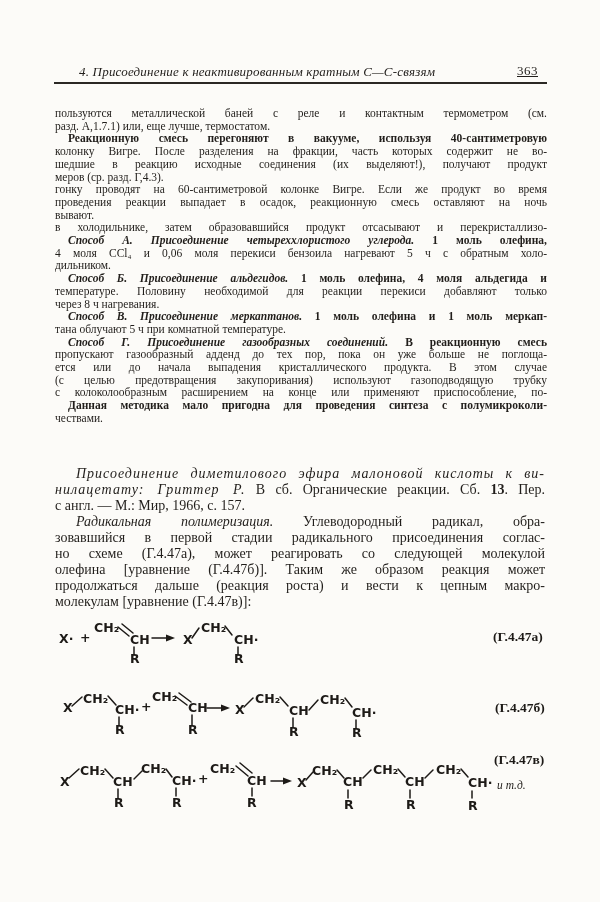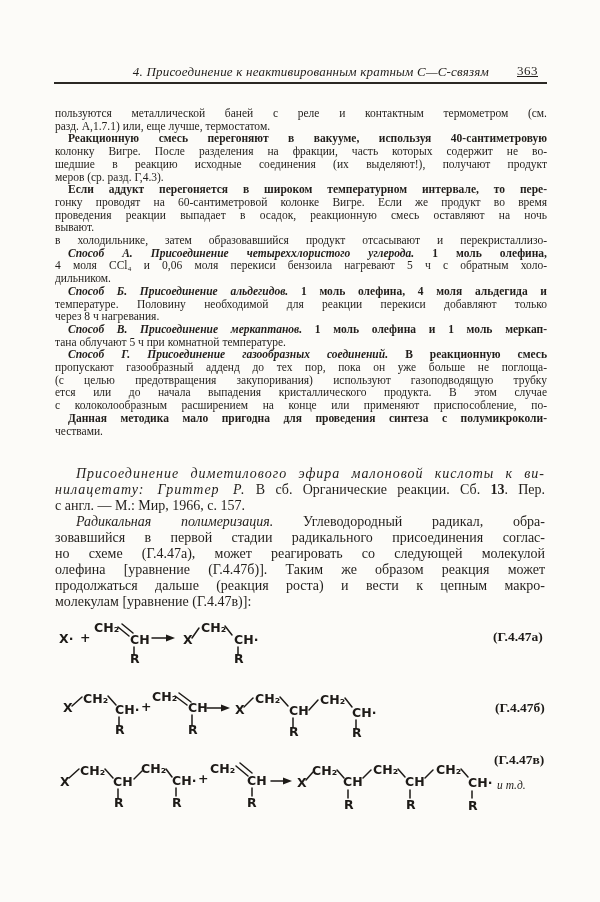--- a/index.html
+++ b/index.html
@@ -6,21 +6,21 @@
   *{box-sizing:border-box;}
   html,body{margin:0;padding:0;}
   body{background:#d9d6d1;}
   .page{
     position:relative;width:600px;height:902px;margin:0 auto;
     background:#fcfbf8;color:#211e1b;
     font-family:"Liberation Serif",serif;overflow:hidden;
   }
   .hdr{position:absolute;top:64px;left:55px;width:492px;height:17px;font-size:13px;}
   .hdr .title{
-    position:absolute;left:24px;right:58px;text-align:right;
+    position:absolute;left:24px;right:58px;text-align:left;
     font-style:italic;letter-spacing:.2px;white-space:nowrap;overflow:hidden;
   }
   .hdr .pageno{position:absolute;right:9px;top:-1px;font-size:13px;letter-spacing:.5px;text-decoration:underline;}
   .rule{position:absolute;top:82px;left:54px;width:493px;height:2px;background:#2b2824;}
   .petit{position:absolute;top:97px;left:55px;width:492px;font-size:11.5px;line-height:12.7px;margin-top:10px;}
   .main{position:absolute;top:466px;left:55px;width:490px;font-size:14px;line-height:16px;}
   .ln{text-align:justify;text-align-last:justify;}
   .ln.last{text-align-last:left;}
   .petit .ln.ind{text-indent:13px;font-weight:bold;}
   .main .ln.ind{text-indent:21px;}
@@ -48,37 +48,36 @@
   </div>
   <div class="rule"></div>
 
   <div class="petit">
     <div class="ln"><span>пользуются металлической баней с реле и контактным термометром (см.</span></div>
     <div class="ln last"><span>разд. А,1.7.1) или, еще лучше, термостатом.</span></div>
     <div class="ln ind"><span>Реакционную смесь перегоняют в вакууме, используя 40-сантиметровую</span></div>
     <div class="ln"><span>колонку Вигре. После разделения на фракции, часть которых содержит не во-</span></div>
     <div class="ln"><span>шедшие в реакцию исходные соединения (их выделяют!), получают продукт</span></div>
     <div class="ln last"><span>меров (ср. разд. Г,4.3).</span></div>
-    <div class="ln ind"><span>Если аддукт перегоняется в широком температурном интервале, то пере-</span></div>
     <div class="ln"><span>гонку проводят на 60-сантиметровой колонке Вигре. Если же продукт во время</span></div>
     <div class="ln"><span>проведения реакции выпадает в осадок, реакционную смесь оставляют на ночь</span></div>
     <div class="ln last"><span>вывают.</span></div>
     <div class="ln"><span>в холодильнике, затем образовавшийся продукт отсасывают и перекристаллизо-</span></div>
     <div class="ln ind"><span class="it">Способ А. Присоединение четыреххлористого углерода.</span><span> 1 моль олефина,</span></div>
     <div class="ln"><span>4 моля CCl₄ и 0,06 моля перекиси бензоила нагревают 5 ч с обратным холо-</span></div>
     <div class="ln last"><span>дильником.</span></div>
     <div class="ln ind"><span class="it">Способ Б. Присоединение альдегидов.</span><span> 1 моль олефина, 4 моля альдегида и</span></div>
     <div class="ln"><span>температуре. Половину необходимой для реакции перекиси добавляют только</span></div>
     <div class="ln last"><span>через 8 ч нагревания.</span></div>
     <div class="ln ind"><span class="it">Способ В. Присоединение меркаптанов.</span><span> 1 моль олефина и 1 моль меркап-</span></div>
     <div class="ln last"><span>тана облучают 5 ч при комнатной температуре.</span></div>
     <div class="ln ind"><span class="it">Способ Г. Присоединение газообразных соединений.</span><span> В реакционную смесь</span></div>
     <div class="ln"><span>пропускают газообразный адденд до тех пор, пока он уже больше не поглоща-</span></div>
+    <div class="ln"><span>ется или до начала выпадения кристаллического продукта. В этом случае</span></div>
     <div class="ln"><span>(с целью предотвращения закупоривания) используют газоподводящую трубку</span></div>
-    <div class="ln"><span>ется или до начала выпадения кристаллического продукта. В этом случае</span></div>
     <div class="ln"><span>с колоколообразным расширением на конце или применяют приспособление, по-</span></div>
     <div class="ln ind"><span>Данная методика мало пригодна для проведения синтеза с полумикроколи-</span></div>
     <div class="ln last"><span>чествами.</span></div>
   </div>
 
   <div class="main">
     <div class="ln ind"><span class="it sp">Присоединение диметилового эфира малоновой кислоты к ви-</span></div>
     <div class="ln"><span class="it sp">нилацетату: Гриттер Р.</span><span> В сб. Органические реакции. Сб. </span><span class="b">13</span><span>. Пер.</span></div>
     <div class="ln last"><span>с англ. — М.: Мир, 1966, с. 157.</span></div>
     <div class="ln ind"><span class="it">Радикальная полимеризация.</span><span> Углеводородный радикал, обра-</span></div>

